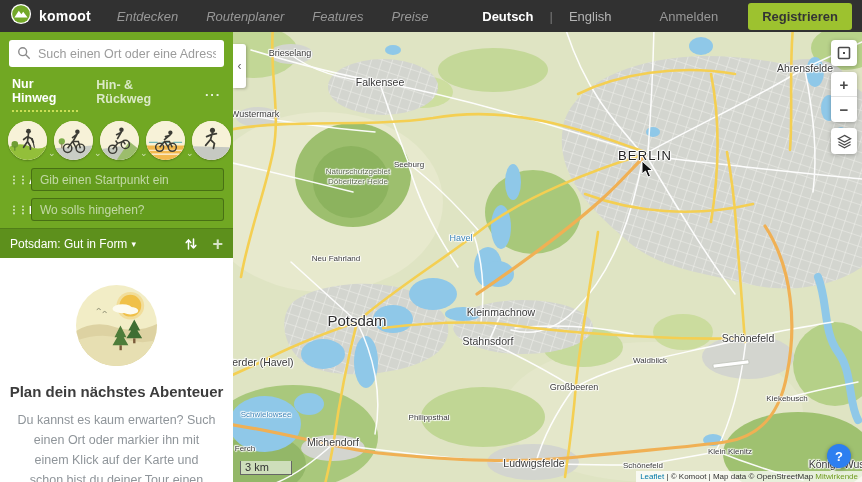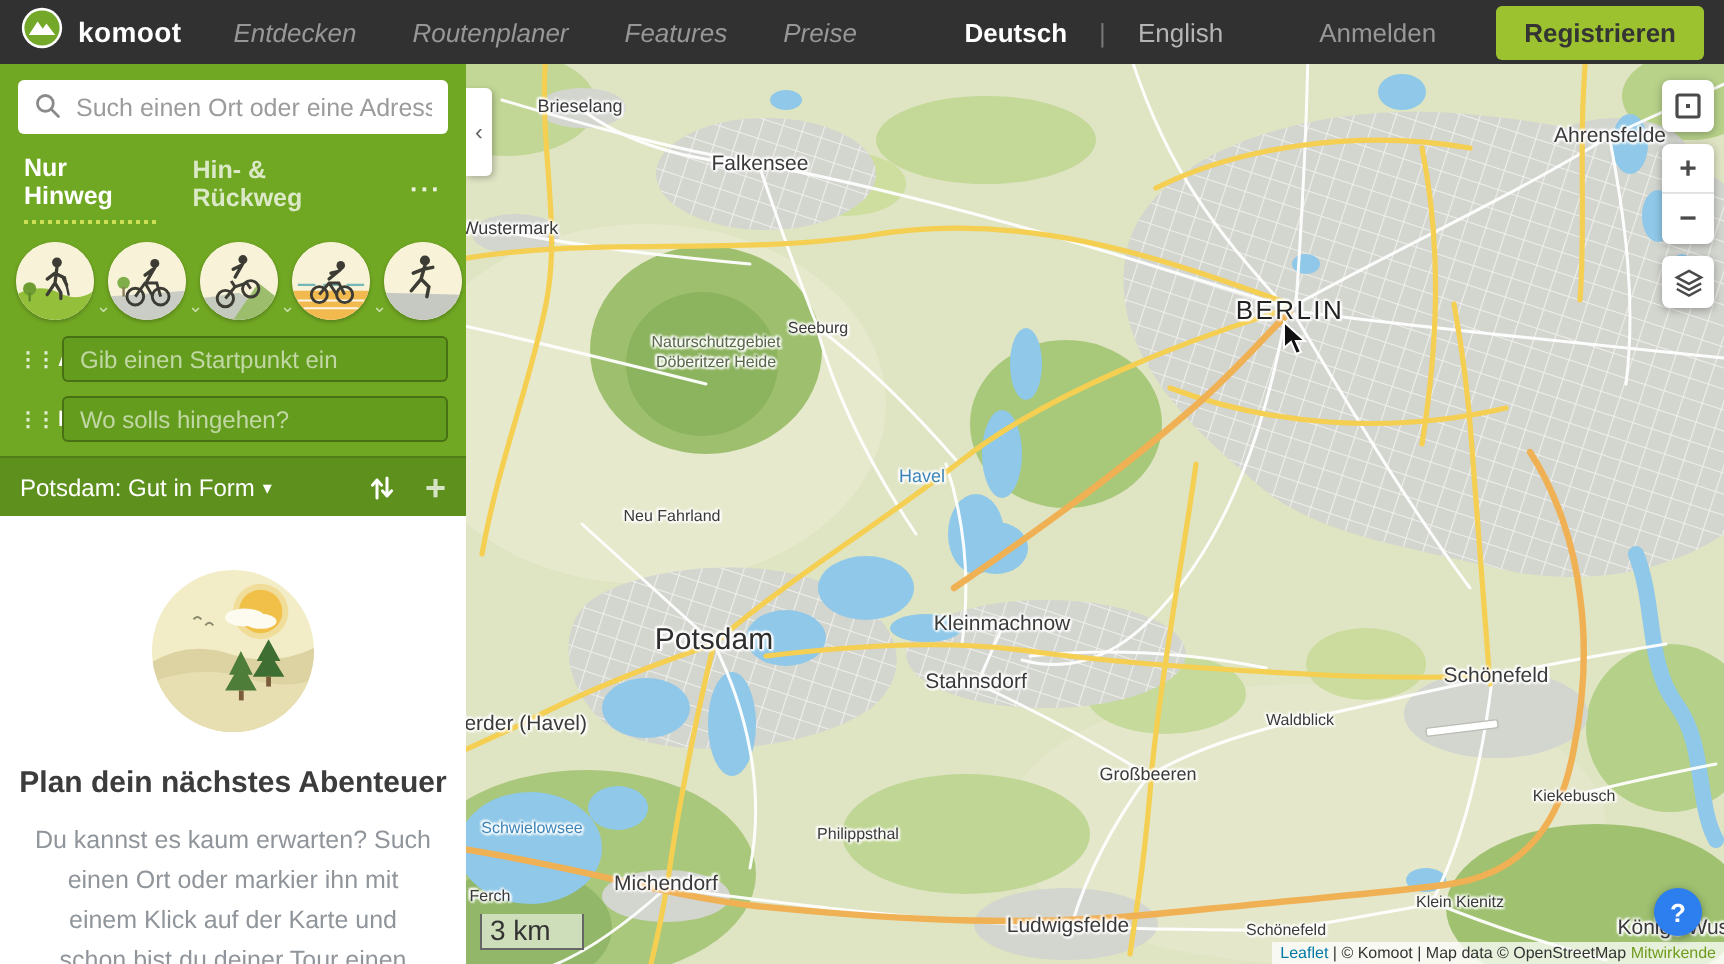--- a/index.html
+++ b/index.html
@@ -81,21 +81,21 @@
     justify-content:center; color:#666; font-size:12px; cursor:pointer; z-index:4; }
   .ctrl { position:absolute; right:5px; background:#fff; border-radius:4px; box-shadow:0 1px 4px rgba(0,0,0,.3); z-index:4; }
   .ctrl-fullscreen { top:8px; width:26px; height:26px; display:flex; align-items:center; justify-content:center; cursor:pointer; }
   .ctrl-zoom { top:40px; width:26px; }
   .zoom-btn { width:26px; height:25px; display:flex; align-items:center; justify-content:center;
     font-size:15px; font-weight:bold; color:#4a4a4a; cursor:pointer; }
   .zoom-btn.in { border-bottom:1px solid #e2e2e2; }
   .ctrl-layers { top:96px; width:26px; height:26px; display:flex; align-items:center; justify-content:center; cursor:pointer; }
 
   .scalebar { position:absolute; left:7px; bottom:7px; background:rgba(255,255,255,.55);
-    border:1.5px solid #666; border-top:none; font-size:14px; color:#333; padding:0 4px 1px; width:52px; z-index:4; }
+    border:1.5px solid #666; border-top:none; font-size:11px; color:#333; padding:0 4px 1px; width:52px; z-index:4; }
   .attribution { position:absolute; right:0; bottom:0; background:rgba(255,255,255,.75); font-size:8px;
     color:#333; padding:1px 4px; z-index:4; }
   .attribution .lnk { color:#0078a8; cursor:pointer; }
   .attribution .contrib { color:#6f9c1f; cursor:pointer; }
   .help-btn { position:absolute; right:11px; bottom:14px; width:24px; height:24px; border-radius:50%;
     background:#2d7ff0; color:#fff; font-weight:bold; font-size:13px; display:flex; align-items:center;
     justify-content:center; box-shadow:0 1px 4px rgba(0,0,0,.35); cursor:pointer; z-index:5; }
   .cursor-icon { position:absolute; z-index:3; pointer-events:none; }
 </style>
 </head>

